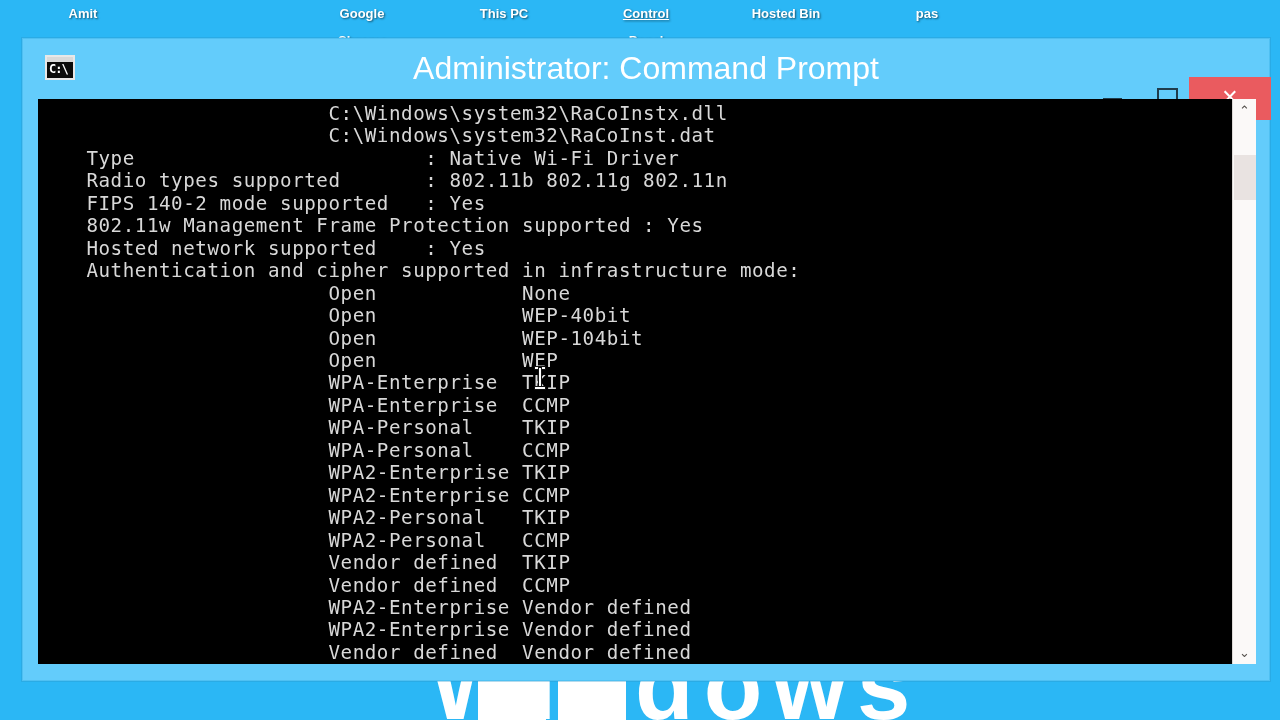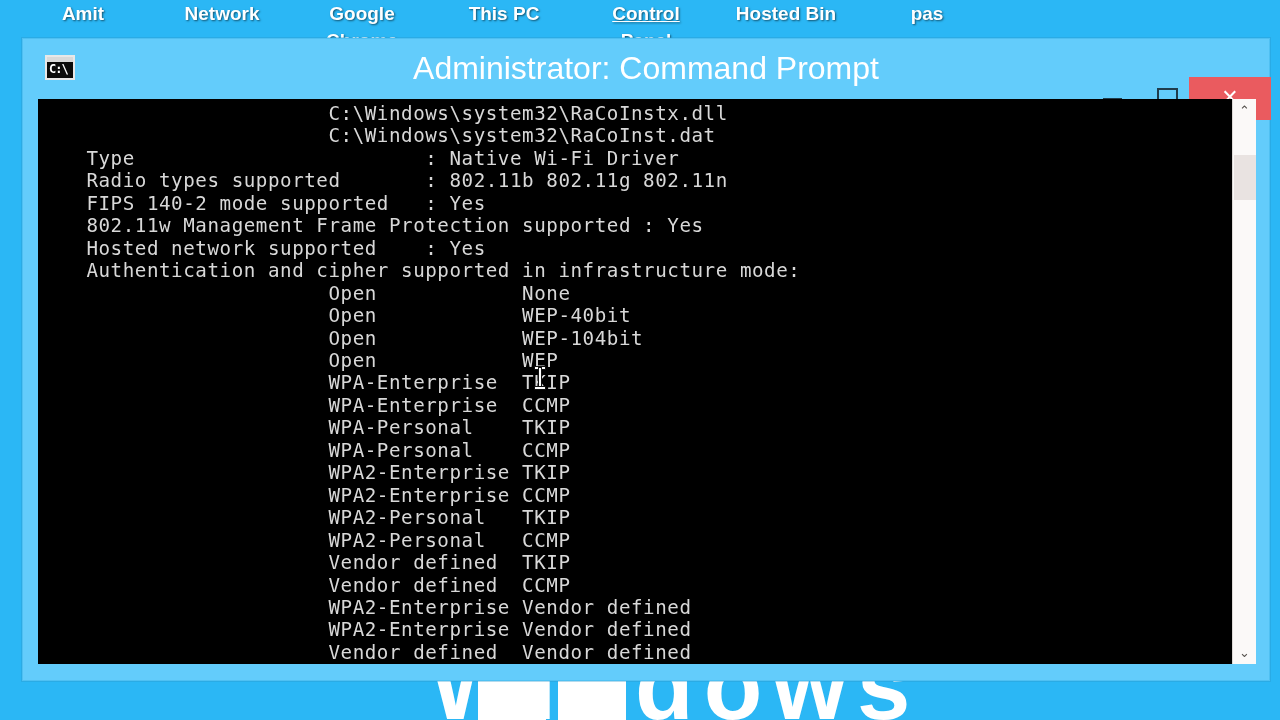--- a/index.html
+++ b/index.html
@@ -60,21 +60,21 @@
     width: 1280px;
     height: 46px;
   }
   .desk-icon {
     position: absolute;
     top: 0px;
     width: 140px;
     text-align: center;
     color: #ffffff;
     font-family: "Liberation Sans", sans-serif;
-    font-size: 19px;
+    font-size: 13px;
     font-weight: 700;
     line-height: 27px;
     text-shadow: 1px 1px 2px rgba(0,0,0,0.55);
   }
   .desk-icon .l2 { display: block; }
 
   
   #cmd-window {
     position: absolute;
     left: 22px;
@@ -288,24 +288,20 @@
 
   <div id="wallpaper-logo">
     <div class="wm-tile t1"></div>
     <div class="wm-tile t2"></div>
     <div class="wm-text">Windows</div>
   </div>
 
   <div id="desktop-icons">
     <div class="desk-icon" style="left:13px;">
       <span>Amit</span>
-      <span class="l2"></span>
-    </div>
-    <div class="desk-icon" style="left:152px;">
-      <span>Network</span>
       <span class="l2"></span>
     </div>
     <div class="desk-icon" style="left:292px;">
       <span>Google</span>
       <span class="l2">Chrome</span>
     </div>
     <div class="desk-icon" style="left:434px;">
       <span>This PC</span>
       <span class="l2"></span>
     </div>

